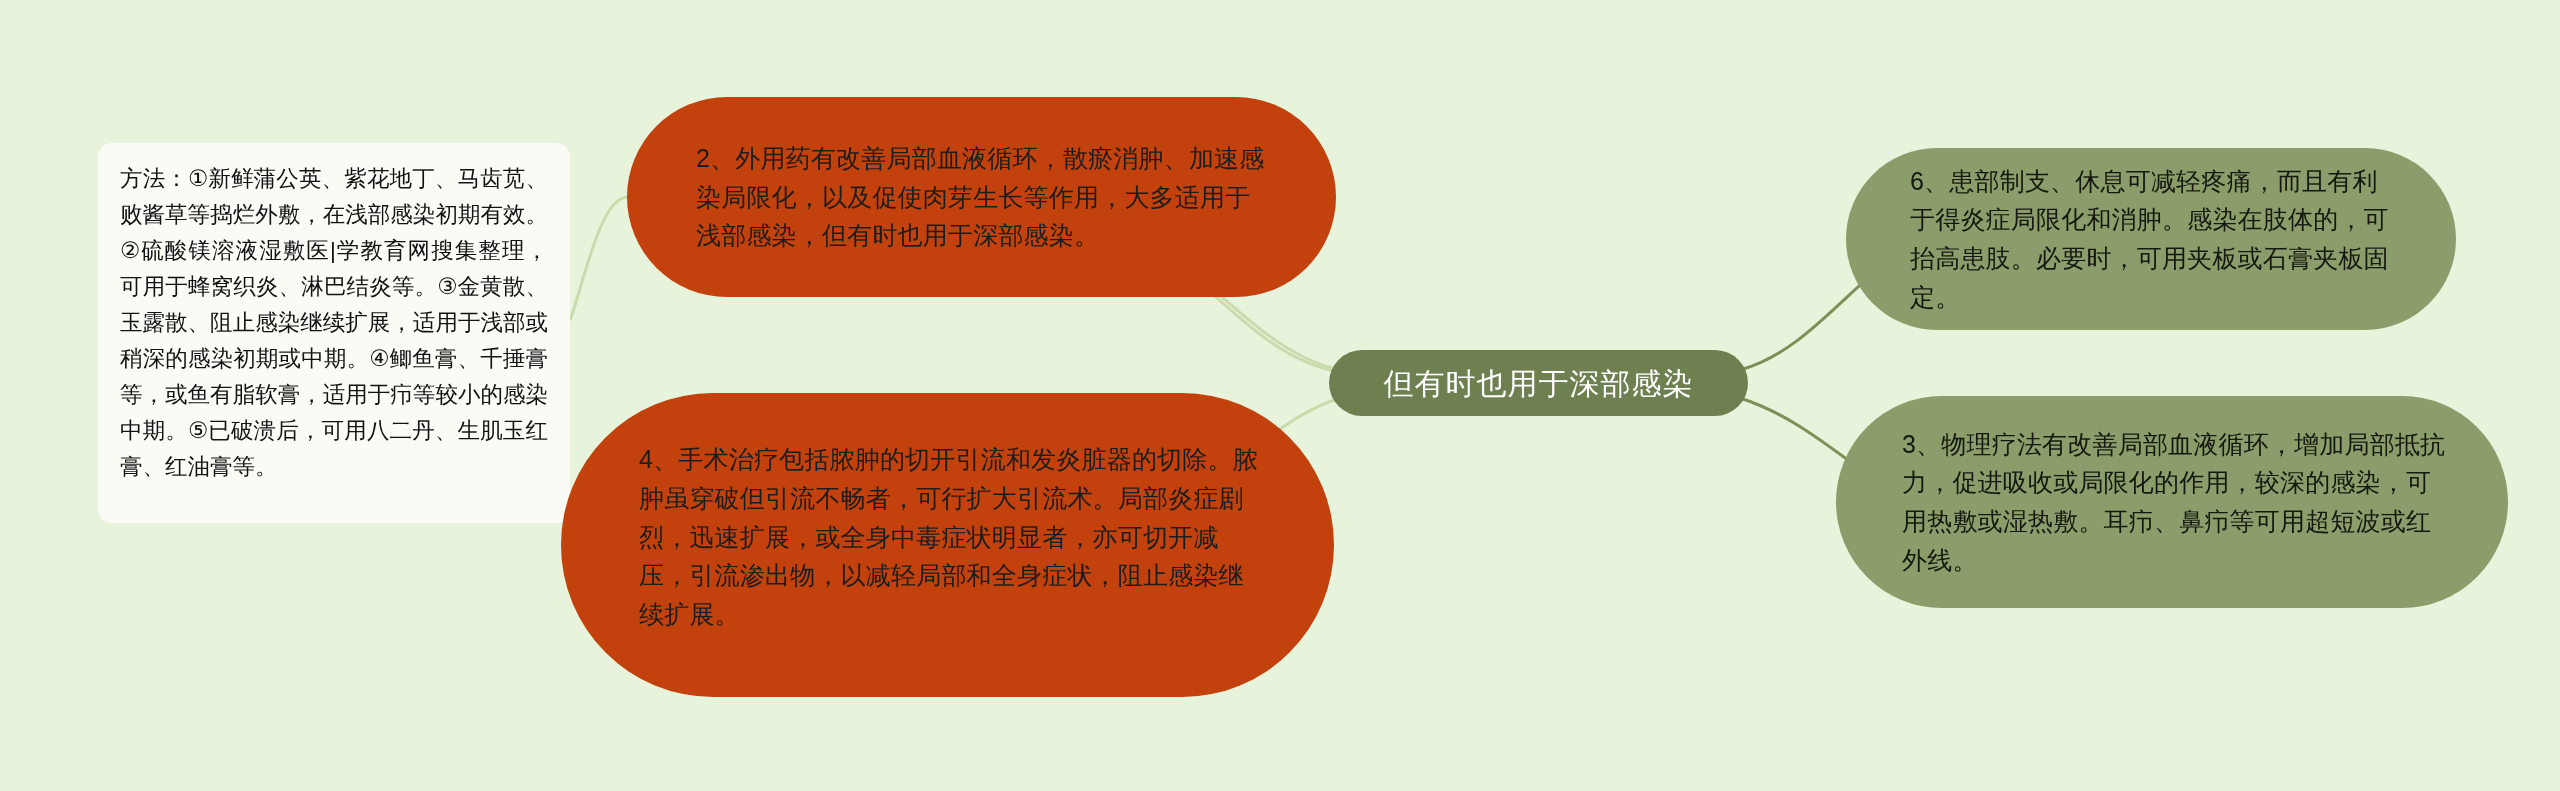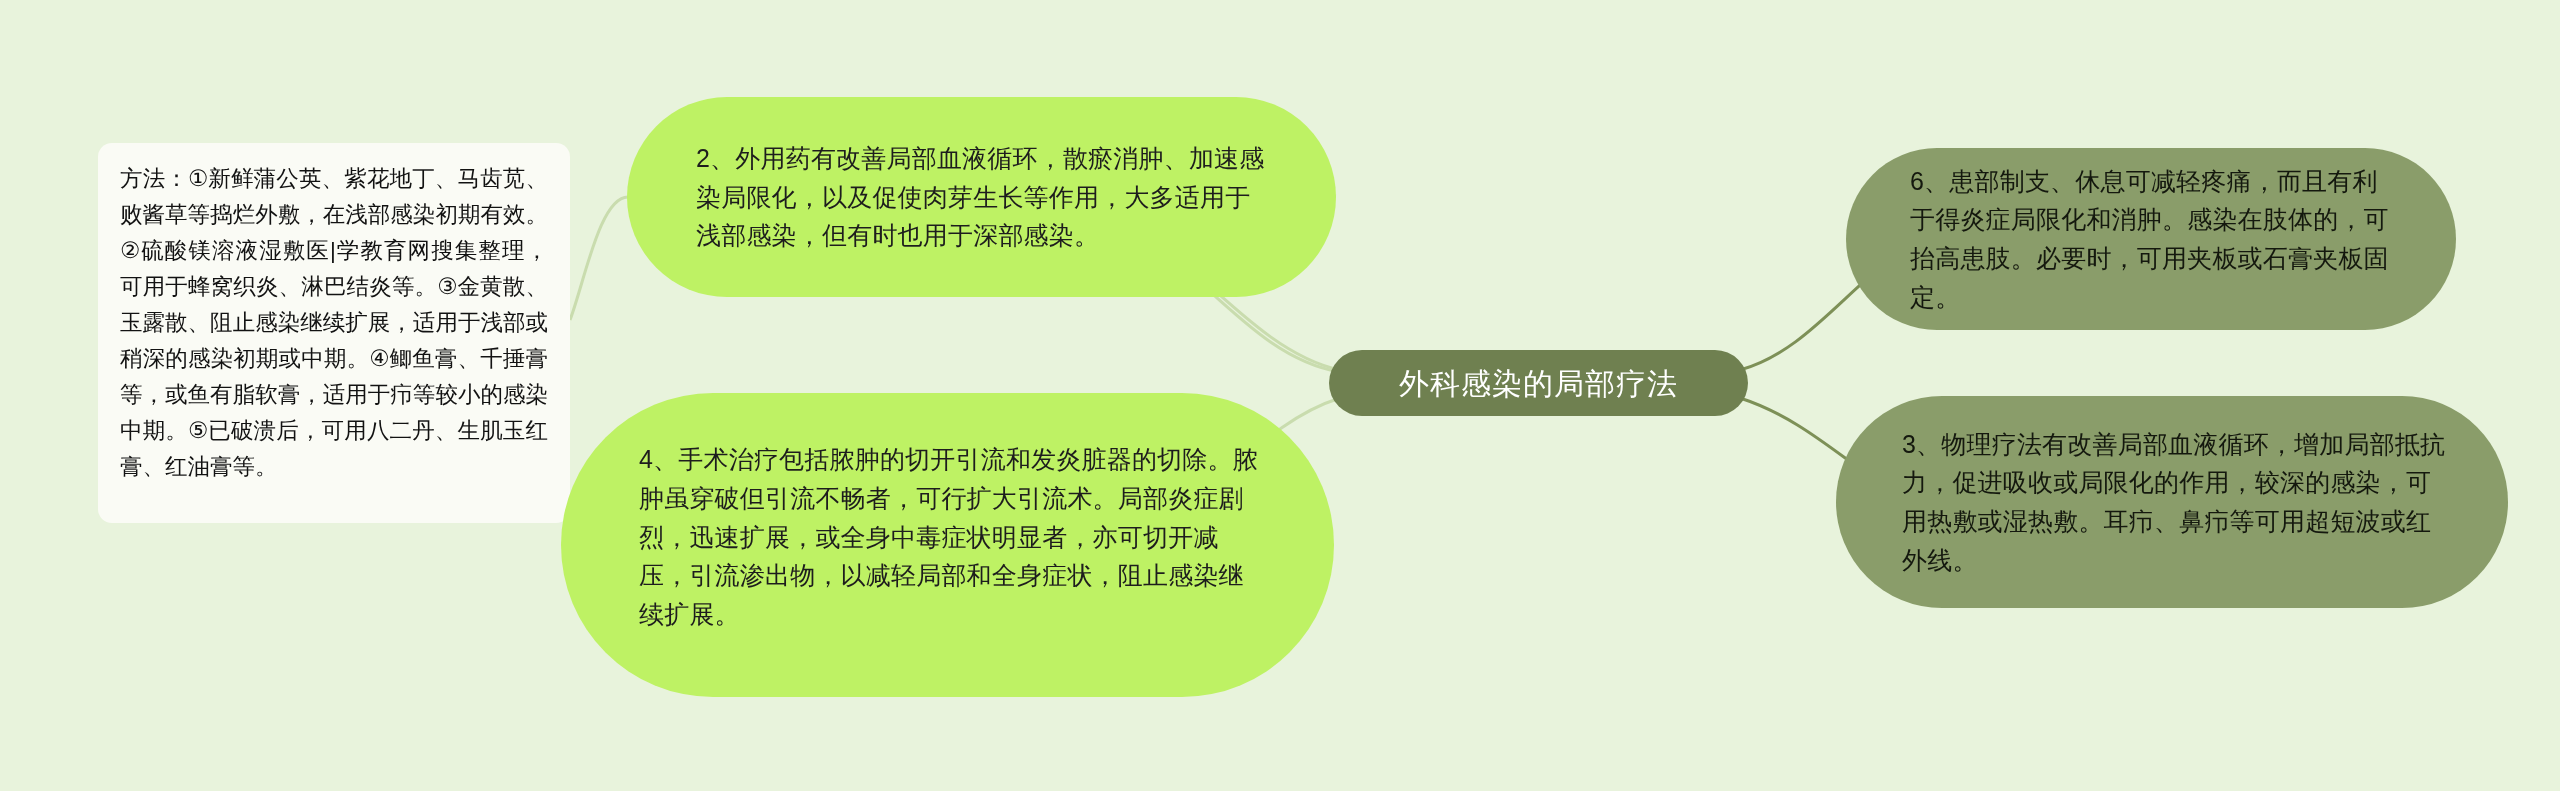--- a/index.html
+++ b/index.html
@@ -59,21 +59,21 @@
     text-align: center;
     color: #ffffff;
     font-size: 30px;
     line-height: 1.1;
     letter-spacing: 1px;
     word-break: keep-all;
   }
 
   
   .branch-light {
-    background: #bef264;
+    background: #c2410c;
   }
   .branch-light .txt {
     color: #1d1d1d;
   }
   .branch-dark {
     background: #8a9d6a;
   }
   .branch-dark .txt {
     color: #14180e;
   }
@@ -172,21 +172,21 @@
 
   <div class="node branch-light n2">
     <span class="txt">2、外用药有改善局部血液循环，散瘀消肿、加速感染局限化，以及促使肉芽生长等作用，大多适用于浅部感染，但有时也用于深部感染。</span>
   </div>
 
   <div class="node branch-light n4">
     <span class="txt">4、手术治疗包括脓肿的切开引流和发炎脏器的切除。脓肿虽穿破但引流不畅者，可行扩大引流术。局部炎症剧烈，迅速扩展，或全身中毒症状明显者，亦可切开减压，引流渗出物，以减轻局部和全身症状，阻止感染继续扩展。</span>
   </div>
 
   <div class="node root">
-    <span class="txt">外科感染的局部疗法</span>
+    <span class="txt">但有时也用于深部感染</span>
   </div>
 
   <div class="node branch-dark n1">
     <span class="txt">6、患部制支、休息可减轻疼痛，而且有利于得炎症局限化和消肿。感染在肢体的，可抬高患肢。必要时，可用夹板或石膏夹板固定。</span>
   </div>
 
   <div class="node branch-dark n3">
     <span class="txt">3、物理疗法有改善局部血液循环，增加局部抵抗力，促进吸收或局限化的作用，较深的感染，可用热敷或湿热敷。耳疖、鼻疖等可用超短波或红外线。</span>
   </div>
 

